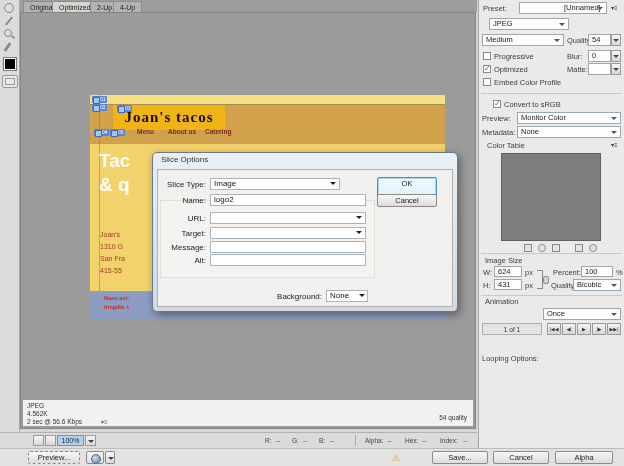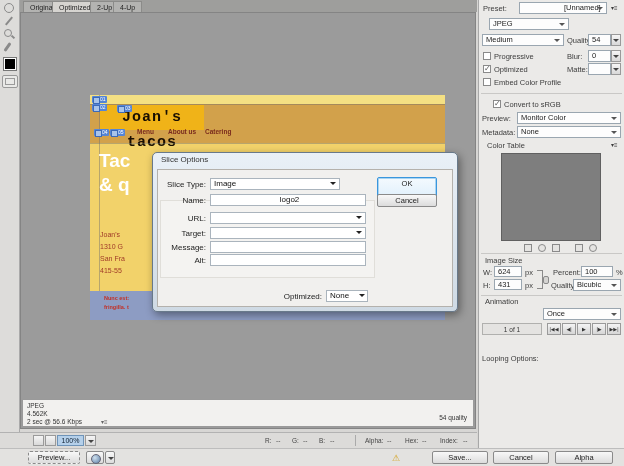--- a/index.html
+++ b/index.html
@@ -24,22 +24,22 @@
   #tabbar{left:20px;top:0;width:457px;height:12px;background:#9e9e9c;}
   .tab{position:absolute;top:1px;height:11px;line-height:11px;padding:0 6px;font-size:7px;color:#222;
        background:#b3b3b1;border:1px solid #8b8b89;border-bottom:none;box-sizing:border-box;}
   .tab.active{background:#d6d4d0;}
   
   #viewport{left:20px;top:12px;width:456px;height:417px;border:1px solid #848484;background:#9b9b9b;box-sizing:border-box;}
   
   #page{left:90px;top:95px;width:355px;height:225px;background:#f2d26a;overflow:hidden;}
   #pg-strip{left:0;top:0;width:355px;height:9px;background:#f4e083;}
   #pg-band{left:0;top:9px;width:355px;height:39px;background:#d2a14b;}
-  #pg-logo{left:10px;top:10px;width:104px;height:25px;background:#f0b318;color:#190f02;
-           font-family:Liberation Mono, monospace;font-weight:bold;font-size:15px;line-height:25px;text-align:center;letter-spacing:1px;}
+  #pg-logo{left:23px;top:10px;width:112px;height:25px;background:#f0b318;color:#190f02;
+           font-family:Liberation Serif, serif;font-weight:bold;font-size:15px;line-height:25px;text-align:center;letter-spacing:1px;}
   .pg-nav{top:31px;height:12px;line-height:12px;font-size:6.5px;font-weight:bold;color:#7a2b1d;}
   .guide-v{top:0;width:1px;height:225px;background:rgba(110,110,110,.45);}
   .guide-h{left:0;width:355px;height:1px;background:rgba(110,110,110,.45);}
   .pg-h1{left:9px;top:55px;font-size:19px;font-weight:bold;color:#fff;}
   .pg-h2{left:9px;top:79px;font-size:19px;font-weight:bold;color:#fff;}
   .pg-addr{left:10px;font-size:7px;color:#a03a28;}
   #pg-footer{left:0;top:196px;width:355px;height:29px;background:#8d9cc3;}
   .pg-red{left:14px;font-size:5.5px;font-weight:bold;color:#c23026;}
   .badge{height:7px;line-height:7px;padding:0 1px 0 8px;background:#5585d6;color:#fff;font-size:5px;border-radius:1px;}
   .badge::before{content:"";position:absolute;left:1px;top:1px;width:5px;height:5px;background:#a9c4ea;border:0.5px solid #3c6ab8;}
@@ -93,21 +93,21 @@
              font-size:6.5px;line-height:11px;text-align:center;box-sizing:border-box;}
   .pbtn{position:absolute;top:323px;width:14px;height:12px;background:linear-gradient(#f4f4f4,#d6d6d6);
         border:1px solid #9a9a9a;box-sizing:border-box;font-size:5px;line-height:10px;text-align:center;color:#333;}
   
   #dialog{left:152px;top:152px;width:304px;height:158px;background:linear-gradient(#e9f0f7,#cfdae4);
           border:1px solid #68798a;border-radius:5px;box-shadow:2px 3px 8px rgba(0,0,0,.4);}
   #dlg-title{left:8px;top:2px;font-size:8px;color:#333;}
   #dlg-content{left:4px;top:16px;width:296px;height:138px;background:#f1f0ee;border:1px solid #b4b1ac;box-sizing:border-box;}
   .dlabel{position:absolute;left:2px;width:46px;text-align:right;font-size:8px;color:#222;white-space:nowrap;}
   .dfld{position:absolute;left:52px;width:156px;height:12px;background:#fff;border:1px solid #aab4bd;
-        box-sizing:border-box;font-size:8px;line-height:10px;padding-left:3px;color:#111;text-align:center;}
+        box-sizing:border-box;font-size:8px;line-height:10px;padding-left:3px;color:#111;}
   .dcombo{position:absolute;left:52px;width:156px;height:12px;background:#fff;border:1px solid #aab4bd;box-sizing:border-box;
           font-size:8px;line-height:10px;padding-left:3px;color:#111;}
   .dcombo::after{content:"";position:absolute;right:3px;top:3px;border:3px solid transparent;border-top-color:#222;}
   #dlg-group{left:2px;top:30px;width:213px;height:76px;border:1px solid #e0ded9;background:#f4f3f1;}
   #dlg-ok{left:219px;top:7px;width:60px;height:29px;line-height:12px;
           border:1px solid #3a96dd;box-shadow:inset 0 0 0 1px #a8d4f2;background:linear-gradient(#f4fafe,#d8ecfb);}
   #dlg-cancel{left:219px;top:24px;width:60px;height:13px;line-height:12px;}
   #dlg-bg-dd{left:168px;top:120px;width:42px;}
   #dlg-bg-dd::after{right:2px;}
 </style>
@@ -299,18 +299,18 @@
 
       <span class="dlabel" style="top:59px;">Target:</span>
       <div class="dcombo" style="top:57px;"></div>
 
       <span class="dlabel" style="top:73px;">Message:</span>
       <div class="dfld" style="top:71px;"></div>
 
       <span class="dlabel" style="top:86px;">Alt:</span>
       <div class="dfld" style="top:84px;"></div>
 
-      <span class="dlabel" style="left:96px;top:122px;width:68px;">Optimized:</span>
+      <span class="dlabel" style="left:96px;top:122px;width:68px;">Background:</span>
       <div class="dcombo" id="dlg-bg-dd">None</div>
     </div>
   </div>
 
 </div>
 
 </body></html>

